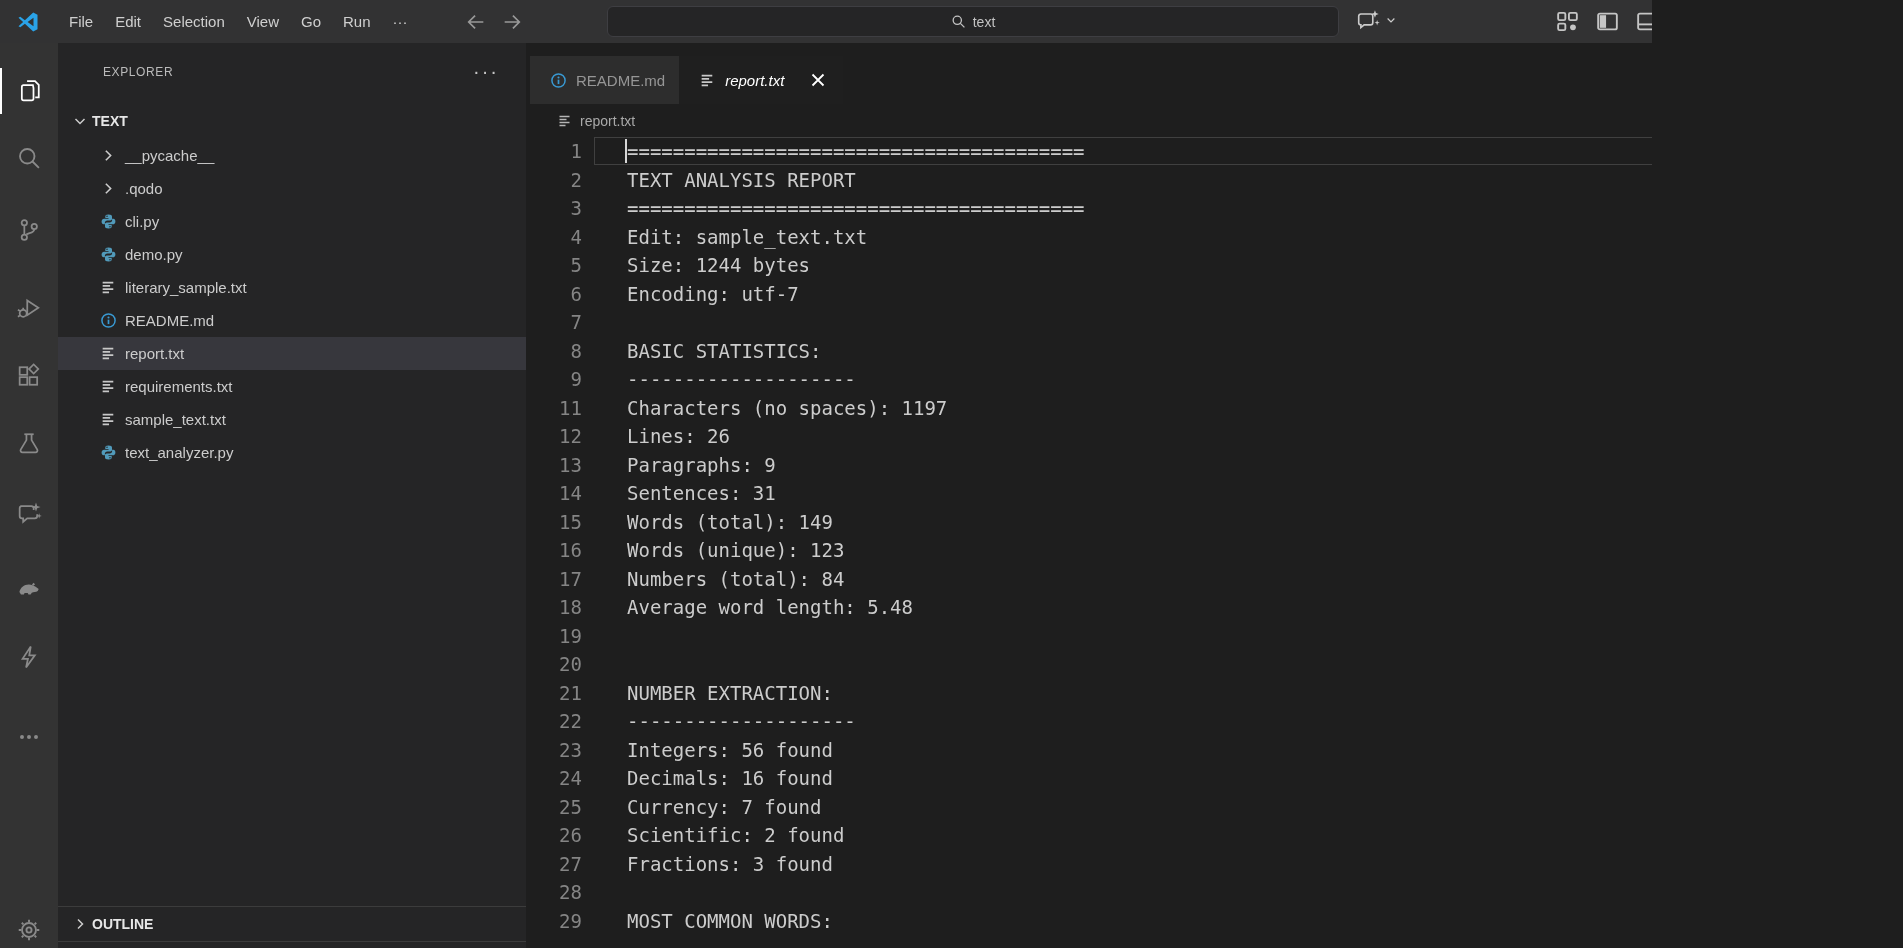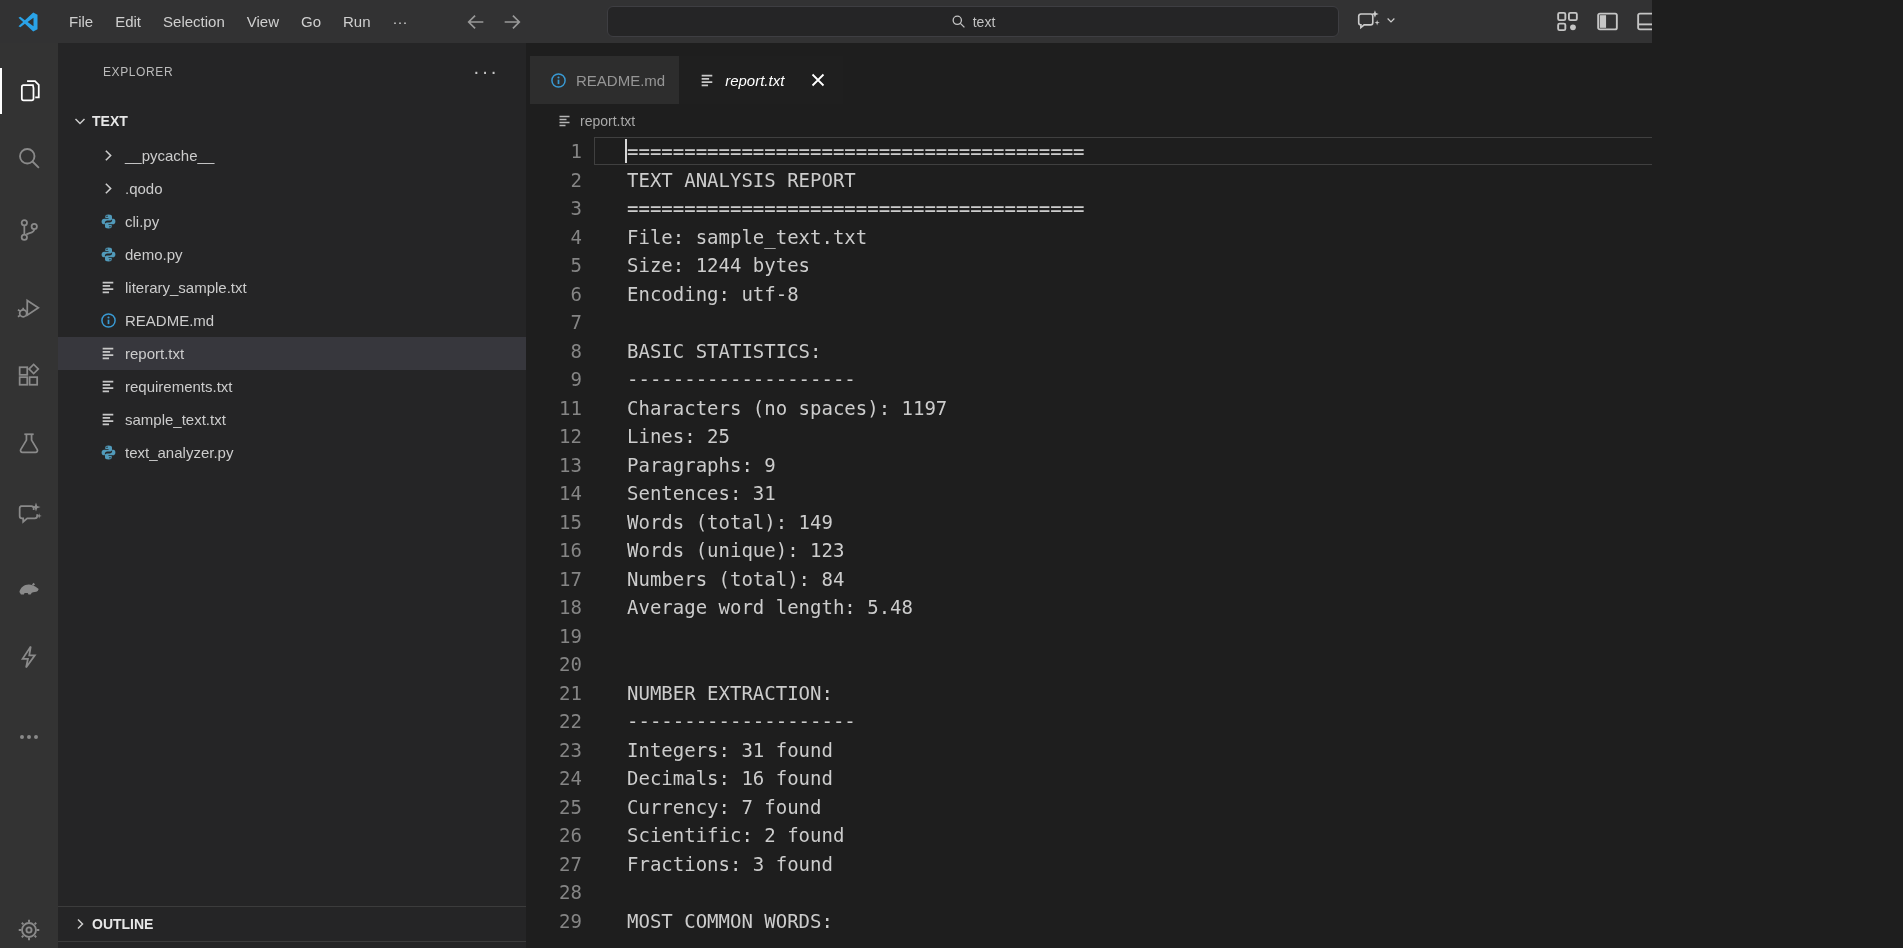--- a/index.html
+++ b/index.html
@@ -400,39 +400,39 @@
           </svg>
       </span>
       <span>report.txt</span>
     </div>
 
     <div id="cur-line-box"></div>
     <div id="code-area">
         <div class="code-line"><span class="ln">1</span><span class="lt">========================================</span></div>
         <div class="code-line"><span class="ln">2</span><span class="lt">TEXT ANALYSIS REPORT</span></div>
         <div class="code-line"><span class="ln">3</span><span class="lt">========================================</span></div>
-        <div class="code-line"><span class="ln">4</span><span class="lt">File: sample_text.txt</span></div>
+        <div class="code-line"><span class="ln">4</span><span class="lt">Edit: sample_text.txt</span></div>
         <div class="code-line"><span class="ln">5</span><span class="lt">Size: 1244 bytes</span></div>
-        <div class="code-line"><span class="ln">6</span><span class="lt">Encoding: utf-8</span></div>
+        <div class="code-line"><span class="ln">6</span><span class="lt">Encoding: utf-7</span></div>
         <div class="code-line"><span class="ln">7</span><span class="lt"></span></div>
         <div class="code-line"><span class="ln">8</span><span class="lt">BASIC STATISTICS:</span></div>
         <div class="code-line"><span class="ln">9</span><span class="lt">--------------------</span></div>
         <div class="code-line"><span class="ln">11</span><span class="lt">Characters (no spaces): 1197</span></div>
-        <div class="code-line"><span class="ln">12</span><span class="lt">Lines: 25</span></div>
+        <div class="code-line"><span class="ln">12</span><span class="lt">Lines: 26</span></div>
         <div class="code-line"><span class="ln">13</span><span class="lt">Paragraphs: 9</span></div>
         <div class="code-line"><span class="ln">14</span><span class="lt">Sentences: 31</span></div>
         <div class="code-line"><span class="ln">15</span><span class="lt">Words (total): 149</span></div>
         <div class="code-line"><span class="ln">16</span><span class="lt">Words (unique): 123</span></div>
         <div class="code-line"><span class="ln">17</span><span class="lt">Numbers (total): 84</span></div>
         <div class="code-line"><span class="ln">18</span><span class="lt">Average word length: 5.48</span></div>
         <div class="code-line"><span class="ln">19</span></div>
         <div class="code-line"><span class="ln">20</span><span class="lt"></span></div>
         <div class="code-line"><span class="ln">21</span><span class="lt">NUMBER EXTRACTION:</span></div>
         <div class="code-line"><span class="ln">22</span><span class="lt">--------------------</span></div>
-        <div class="code-line"><span class="ln">23</span><span class="lt">Integers: 31 found</span></div>
+        <div class="code-line"><span class="ln">23</span><span class="lt">Integers: 56 found</span></div>
         <div class="code-line"><span class="ln">24</span><span class="lt">Decimals: 16 found</span></div>
         <div class="code-line"><span class="ln">25</span><span class="lt">Currency: 7 found</span></div>
         <div class="code-line"><span class="ln">26</span><span class="lt">Scientific: 2 found</span></div>
         <div class="code-line"><span class="ln">27</span><span class="lt">Fractions: 3 found</span></div>
         <div class="code-line"><span class="ln">28</span><span class="lt"></span></div>
         <div class="code-line"><span class="ln">29</span><span class="lt">MOST COMMON WORDS:</span></div>
       </div>
     <div id="cursor"></div>
 
     <div id="minimap">

